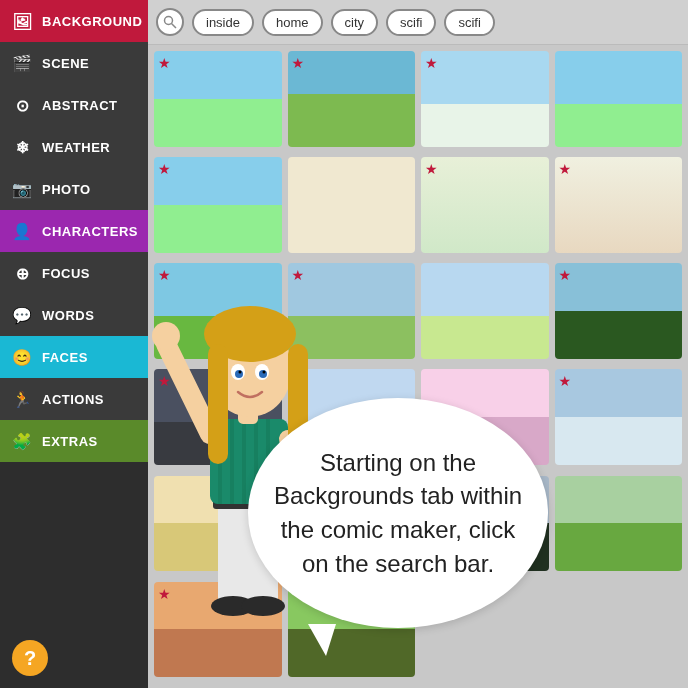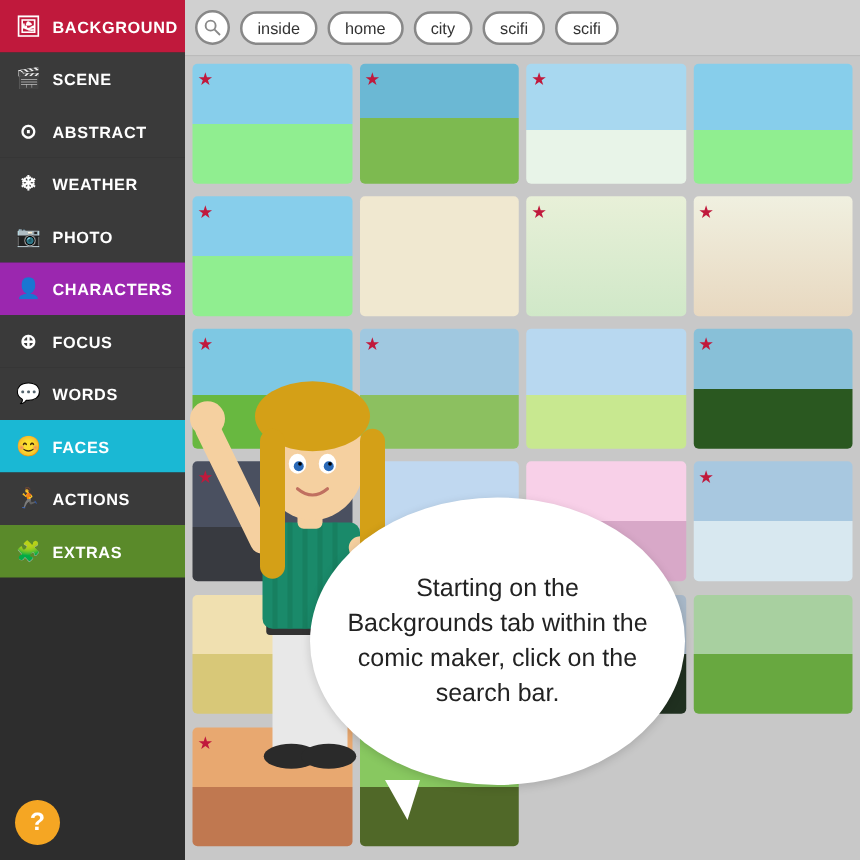--- a/index.html
+++ b/index.html
@@ -156,21 +156,21 @@
       z-index: 20;
       background: white;
       border-radius: 50%;
       width: 300px;
       height: 230px;
       display: flex;
       align-items: center;
       justify-content: flex-end;
       text-align: center;
       padding: 30px 24px;
-      font-size: 20px;
+      font-size: 24px;
       font-weight: normal;
       line-height: 1.4;
       color: #222;
       box-shadow: 0 2px 8px rgba(0,0,0,0.15);
     }
 
     .speech-bubble::after {
       content: '';
       position: absolute;
       bottom: -28px;

